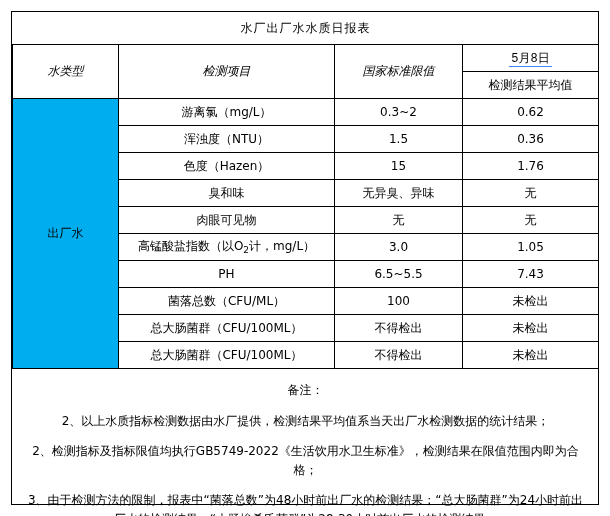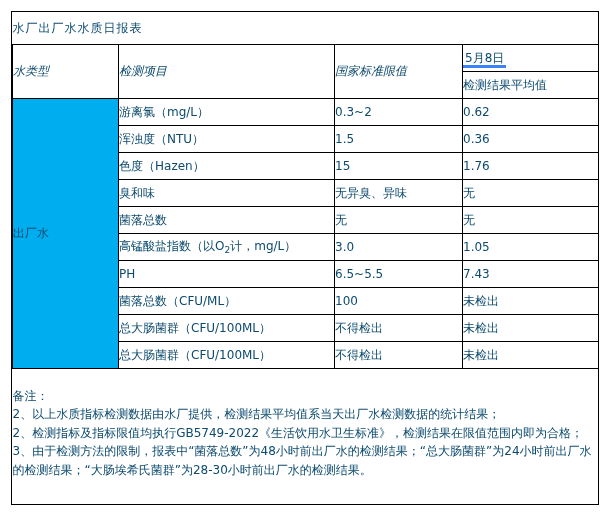--- a/index.html
+++ b/index.html
@@ -26,22 +26,22 @@
   table.report {
     width: 100%;
     border-collapse: collapse;
     table-layout: fixed;
   }
   table.report td, table.report th {
     border: 1px solid #000;
     padding: 0;
     font-weight: normal;
     font-size: 12px;
-    color: #0c4a6e;
-    text-align: left;
+    color: #000000;
+    text-align: center;
     vertical-align: middle;
   }
   .title-cell {
     height: 32px;
     font-size: 17px;
     font-weight: bold;
     letter-spacing: 1px;
     border-top: none !important;
     border-left: none !important;
     border-right: none !important;
@@ -50,22 +50,23 @@
     height: 52px;
     font-size: 13px;
     font-style: italic;
   }
   .date-cell {
     height: 26px;
     font-size: 14px;
     font-weight: bold;
   }
   .date-cell span {
-    border-bottom: 3px solid #3b82f6;
+    border-bottom: 1px solid #3b82f6;
     padding: 0 2px;
+    font-family: Liberation Mono, monospace;
   }
   .subhdr {
     height: 26px;
     font-size: 12px;
   }
   .type-cell {
     background: #00aeef;
     font-size: 13px;
     margin-top: 27px;
   }
@@ -82,21 +83,21 @@
     border-right: none !important;
     border-bottom: none !important;
     text-align: left;
     padding: 8px 10px 6px 10px;
     font-size: 12px;
     line-height: 1.55;
     vertical-align: top;
     height: 128px;
   }
   .notes p {
-    margin: 0;
+    margin: 12px;
   }
   sub {
     font-size: 9px;
   }
 </style>
 </head>
 <body>
 
 <div class="sheet">
   <table class="report">
@@ -135,21 +136,21 @@
         <td class="row-cell item-cell">色度（Hazen）</td>
         <td class="row-cell">15</td>
         <td class="row-cell">1.76</td>
       </tr>
       <tr>
         <td class="row-cell item-cell">臭和味</td>
         <td class="row-cell">无异臭、异味</td>
         <td class="row-cell">无</td>
       </tr>
       <tr>
-        <td class="row-cell item-cell">菌落总数</td>
+        <td class="row-cell item-cell">肉眼可见物</td>
         <td class="row-cell">无</td>
         <td class="row-cell">无</td>
       </tr>
       <tr>
         <td class="row-cell item-cell">高锰酸盐指数（以O<sub>2</sub>计，mg/L）</td>
         <td class="row-cell">3.0</td>
         <td class="row-cell">1.05</td>
       </tr>
       <tr>
         <td class="row-cell item-cell">PH</td>

